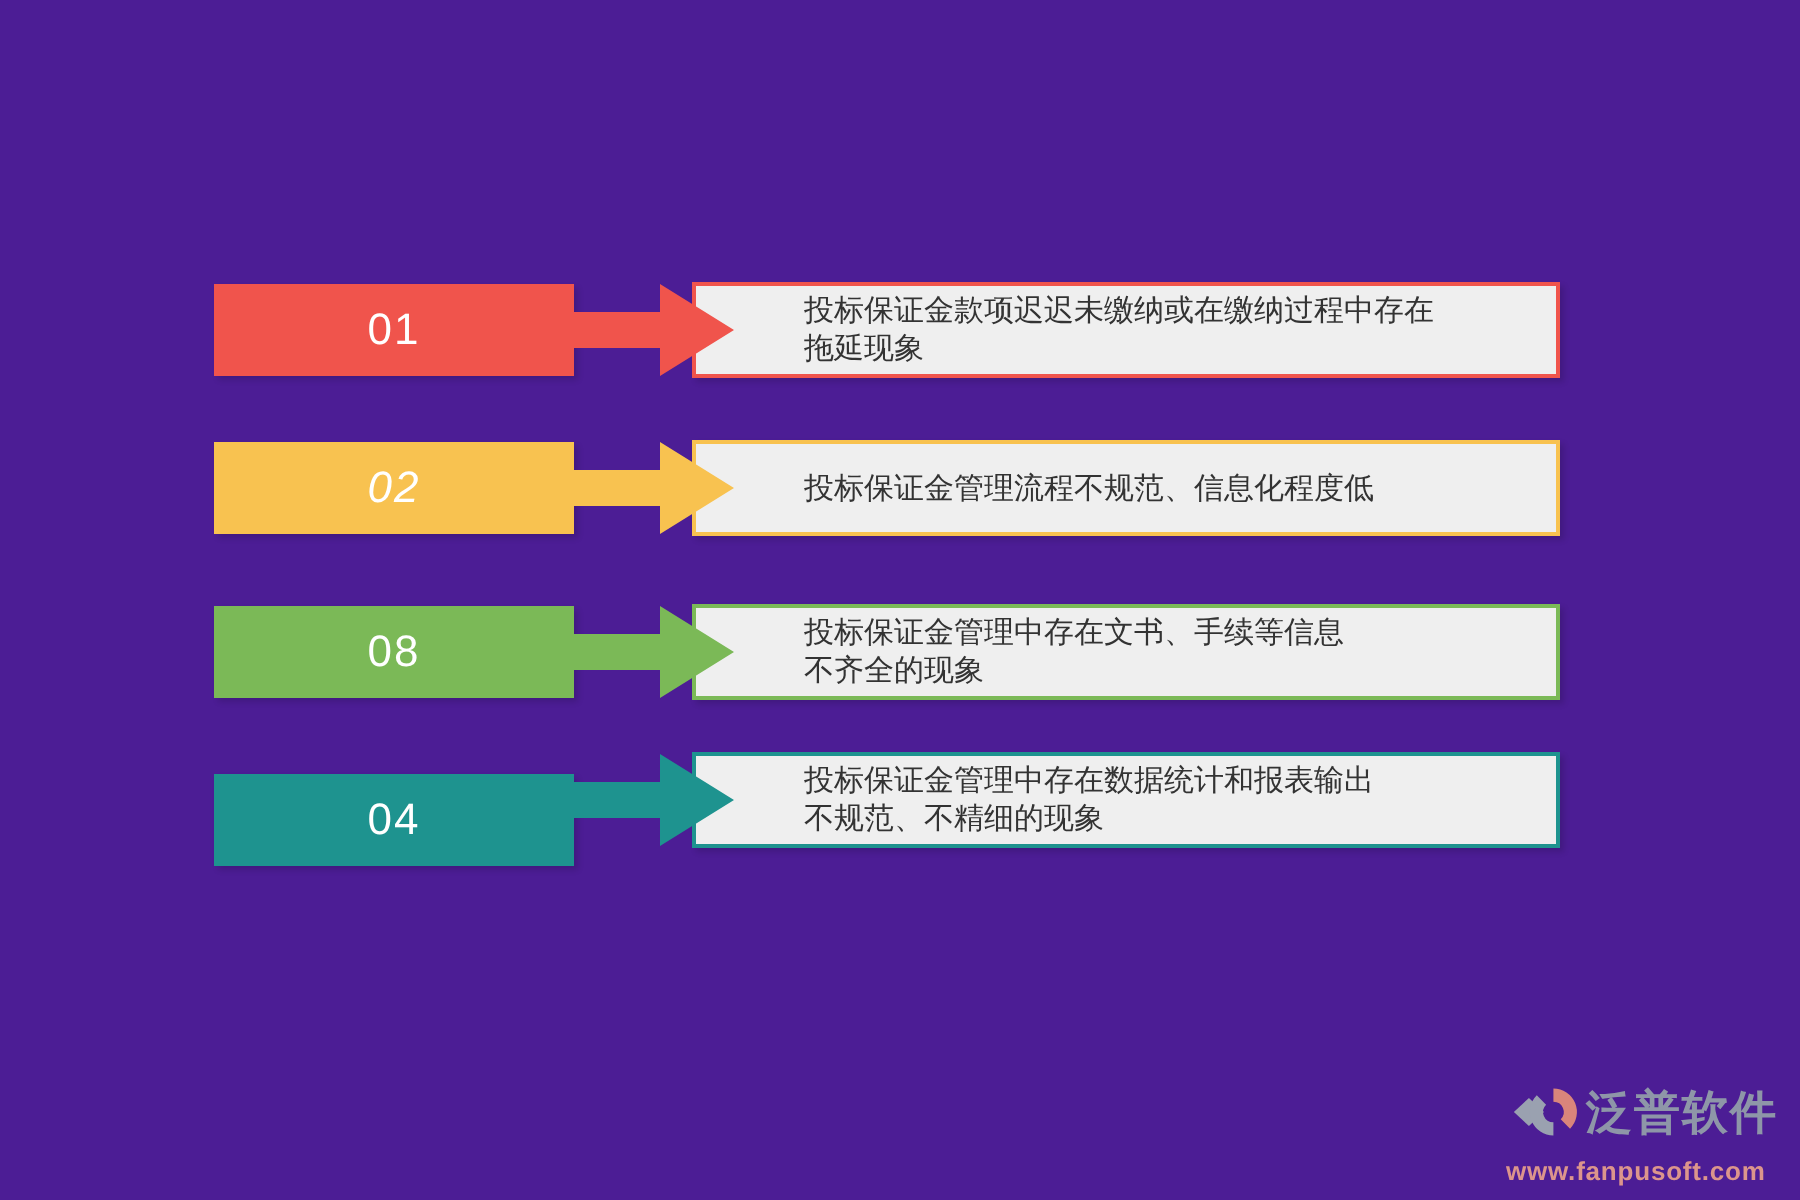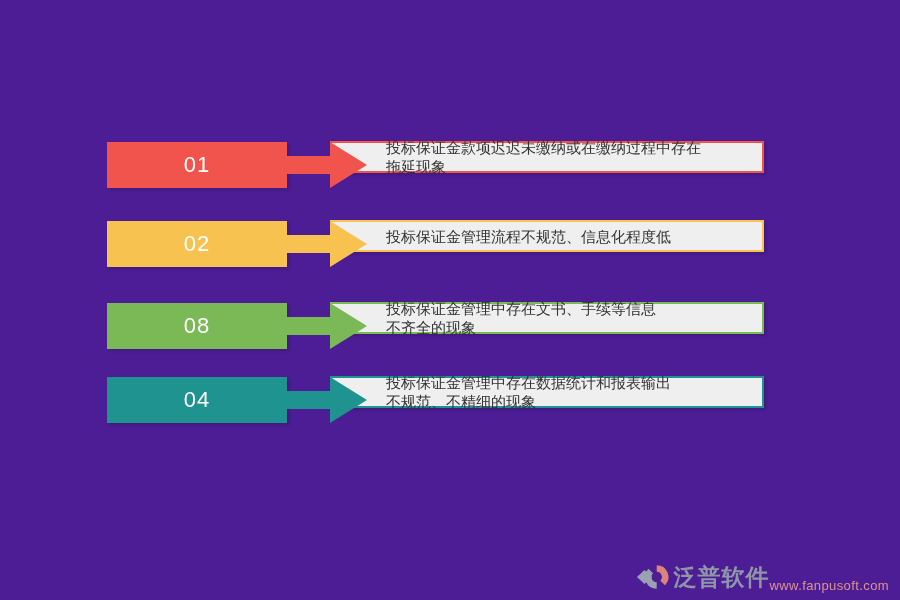--- a/index.html
+++ b/index.html
@@ -9,54 +9,54 @@
   }
   .row{position:absolute;left:0;width:900px;height:48px;}
   .bar{
     position:absolute;left:107px;top:1px;width:180px;height:46px;
     display:flex;align-items:center;justify-content:center;
     box-shadow:2px 2px 3px rgba(0,0,0,0.14);
   }
   .num{color:#fff;font-size:22px;letter-spacing:1px;}
   .arrow{position:absolute;left:286px;top:0;width:82px;height:48px;z-index:2;}
   .box{
-    position:absolute;left:330px;top:0;width:434px;height:32px;
+    position:absolute;left:346px;top:0;width:434px;height:48px;
     box-sizing:border-box;border:2px solid;display:flex;align-items:center;
     padding-left:54px;box-shadow:2px 2px 3px rgba(0,0,0,0.14);
   }
   .txt{margin:0;font-size:15px;line-height:19px;white-space:pre-line;}
   .row1{top:141px}.row2{top:220px}.row3{top:302px}.row4{top:376px}
   .watermark{
     position:absolute;right:11px;bottom:7px;
-    display:flex;flex-direction:row;align-items:flex-start;
+    display:flex;flex-direction:column;align-items:flex-start;
   }
   .wm-top{display:flex;align-items:center;gap:2px;}
   .wm-brand{font-size:23px;font-weight:bold;letter-spacing:1px;line-height:26px;}
-  .wm-url{font-size:13px;font-weight:normal;letter-spacing:0.4px;margin-top:17px;}
+  .wm-url{font-size:13px;font-weight:bold;letter-spacing:0.4px;margin-top:6px;}
 </style>
 </head>
 <body>
 
 <div class="canvas">
 
   <div class="row row1">
     <div class="bar" style="background: rgb(240, 84, 76);">
       <span class="num">01</span>
     </div>
     <svg class="arrow" viewBox="0 0 82 48">
       <polygon points="0,15 44,15 44,1 81,24 44,47 44,33 0,33" style="fill: rgb(240, 84, 76);"></polygon>
     </svg>
     <div class="box" style="border-color: rgb(240, 84, 76); background: rgb(239, 239, 239); color: rgb(51, 51, 51);">
       <p class="txt">投标保证金款项迟迟未缴纳或在缴纳过程中存在
 拖延现象</p>
     </div>
   </div>
 
   <div class="row row2">
-    <div class="bar" style="background: rgb(248, 194, 80);">
+    <div class="bar" style="background: rgb(248, 194, 80); font-style: italic;">
       <span class="num">02</span>
     </div>
     <svg class="arrow" viewBox="0 0 82 48">
       <polygon points="0,15 44,15 44,1 81,24 44,47 44,33 0,33" style="fill: rgb(248, 194, 80);"></polygon>
     </svg>
     <div class="box" style="border-color: rgb(248, 194, 80); background: rgb(239, 239, 239); color: rgb(51, 51, 51); align-items: center;">
       <p class="txt">投标保证金管理流程不规范、信息化程度低</p>
     </div>
   </div>
 
@@ -67,21 +67,21 @@
     <svg class="arrow" viewBox="0 0 82 48">
       <polygon points="0,15 44,15 44,1 81,24 44,47 44,33 0,33" style="fill: rgb(123, 185, 87);"></polygon>
     </svg>
     <div class="box" style="border-color: rgb(123, 185, 87); background: rgb(239, 239, 239); color: rgb(51, 51, 51); align-items: center;">
       <p class="txt">投标保证金管理中存在文书、手续等信息
 不齐全的现象</p>
     </div>
   </div>
 
   <div class="row row4">
-    <div class="bar" style="background: rgb(30, 147, 143);">
+    <div class="bar" style="background: rgb(30, 147, 143); margin-top: 10px;">
       <span class="num">04</span>
     </div>
     <svg class="arrow" viewBox="0 0 82 48">
       <polygon points="0,15 44,15 44,1 81,24 44,47 44,33 0,33" style="fill: rgb(30, 147, 143);"></polygon>
     </svg>
     <div class="box" style="border-color: rgb(30, 147, 143); background: rgb(239, 239, 239); color: rgb(51, 51, 51); align-items: center;">
       <p class="txt">投标保证金管理中存在数据统计和报表输出
 不规范、不精细的现象</p>
     </div>
   </div>

